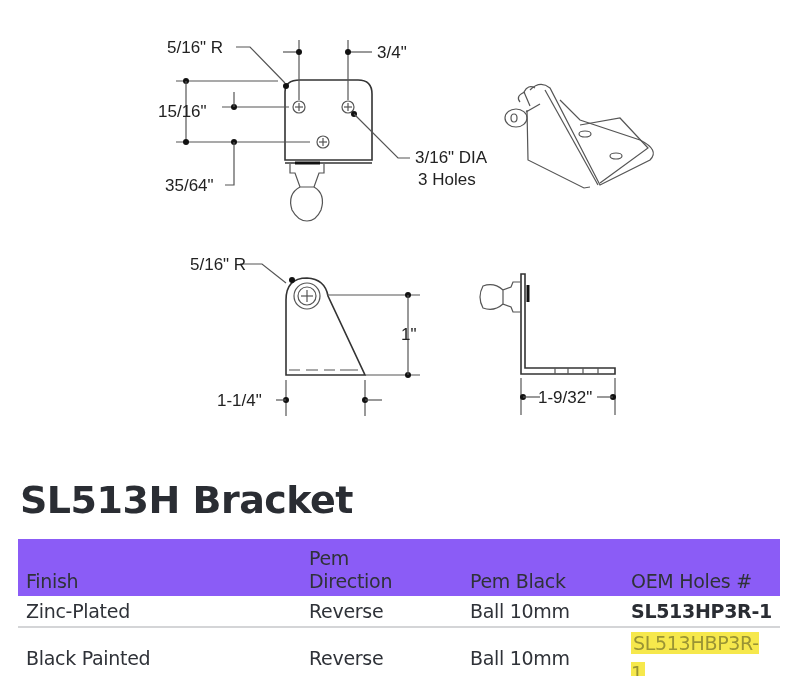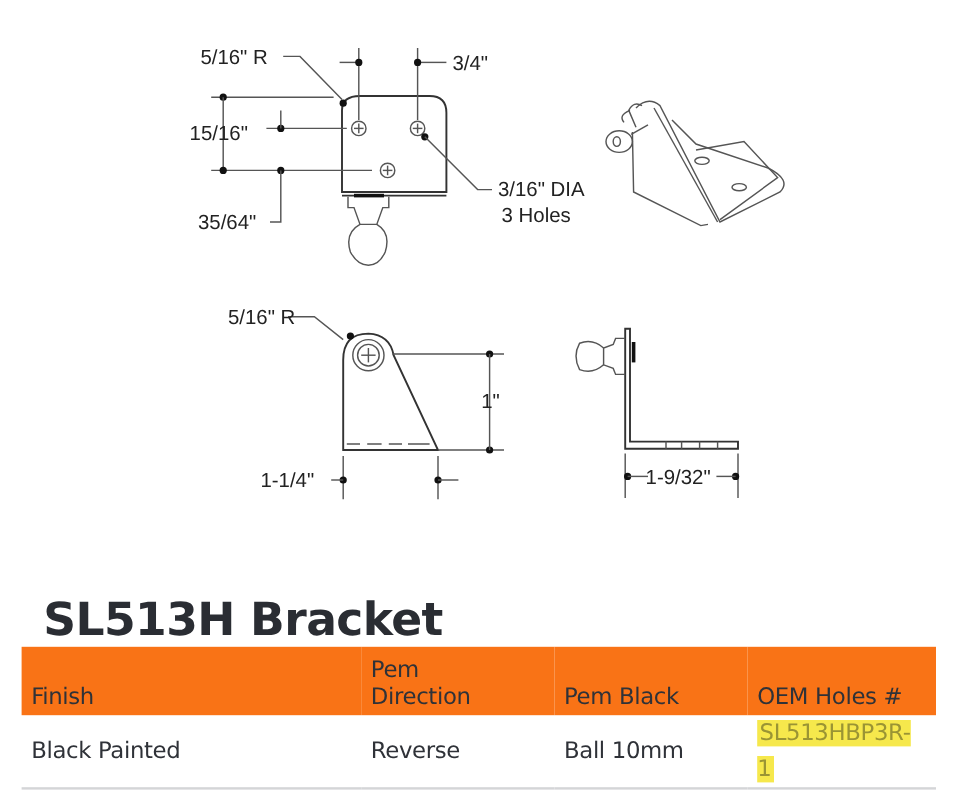--- a/index.html
+++ b/index.html
@@ -2,23 +2,23 @@
 <html><head>
   <meta charset="utf-8">
   <style>
     html, body { margin: 0; padding: 0; background: #ffffff; }
     body { width: 798px; height: 676px; position: relative; overflow: hidden; font-family: "Liberation Sans", sans-serif; color: #2a2d33; }
     #drawing { position: absolute; left: 0; top: 0; width: 798px; height: 460px; }
     #drawing text { font-family: "Liberation Sans", sans-serif; font-size: 17px; fill: #222; }
     .ln { stroke: #333; stroke-width: 1.6; fill: none; }
     .thin { stroke: #555; stroke-width: 1.2; fill: none; }
     .dot { fill: #111; }
-    .title { position: absolute; left: 20px; top: 478px; margin: 16px; font-family: "DejaVu Sans", sans-serif; font-weight: bold; font-size: 38px; letter-spacing: -0.5px; color: #2a2d33; }
+    .title { position: absolute; left: 20px; top: 478px; margin: 0; font-family: "DejaVu Sans", sans-serif; font-weight: bold; font-size: 38px; letter-spacing: -0.5px; color: #2a2d33; }
     table.spec { position: absolute; left: 18px; top: 539px; width: 762px; border-collapse: collapse; font-family: "DejaVu Sans", sans-serif; font-size: 19px; color: #2f3238; }
-    table.spec th { background: #f97316; font-weight: normal; text-align: left; vertical-align: bottom; padding: 2px 8px 3px 8px; line-height: 23px; letter-spacing: -0.3px; }
+    table.spec th { background: #8b5cf6; font-weight: normal; text-align: left; vertical-align: bottom; padding: 2px 8px 3px 8px; line-height: 23px; letter-spacing: -0.3px; }
     table.spec td { padding: 0 8px; height: 30px; line-height: 30px; border-bottom: 2px solid #d4d5d7; letter-spacing: -0.3px; }
     table.spec tr.hdr th { height: 52px; }
     .c1 { width: 267px; } .c2 { width: 145px; } .c3 { width: 145px; }
     .part { font-weight: bold; color: #2a2d33; }
     .hl { background: #f6e84c; color: #9a9434; padding: 0 2px; font-weight: normal; }
   </style>
 </head>
 <body>
 
 <svg id="drawing" viewBox="0 0 798 460" xmlns="http://www.w3.org/2000/svg">
@@ -139,19 +139,25 @@
 
 <table class="spec">
   <tbody>
       <tr class="hdr">
     <th class="c1">Finish</th>
     <th class="c2"><span>Pem</span><br><span>Direction</span></th>
     <th class="c3">Pem Black</th>
     <th>OEM Holes #</th>
   </tr>
   <tr>
+    <td>Zinc-Plated</td>
+    <td>Reverse</td>
+    <td>Ball 10mm</td>
+    <td><span class="part">SL513HP3R-1</span></td>
+  </tr>
+  <tr>
     <td>Black Painted</td>
     <td>Reverse</td>
     <td>Ball 10mm</td>
     <td><span class="part hl">SL513HBP3R-1</span></td>
   </tr>
 </tbody>
   </table>
 
 </body></html>

